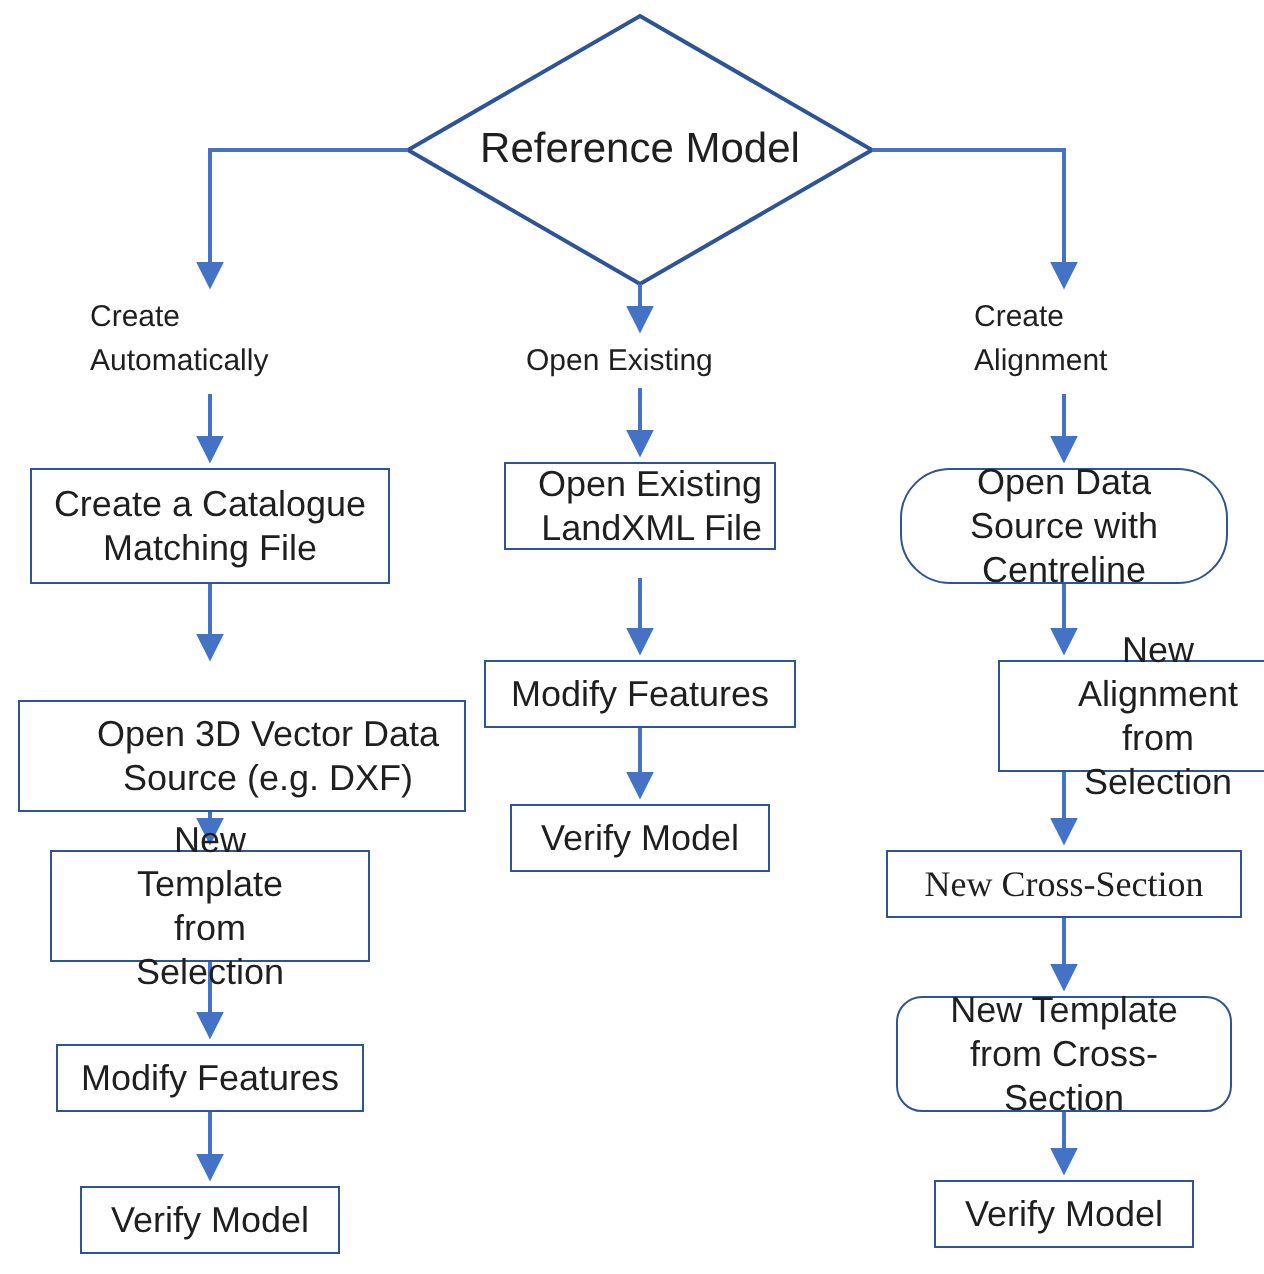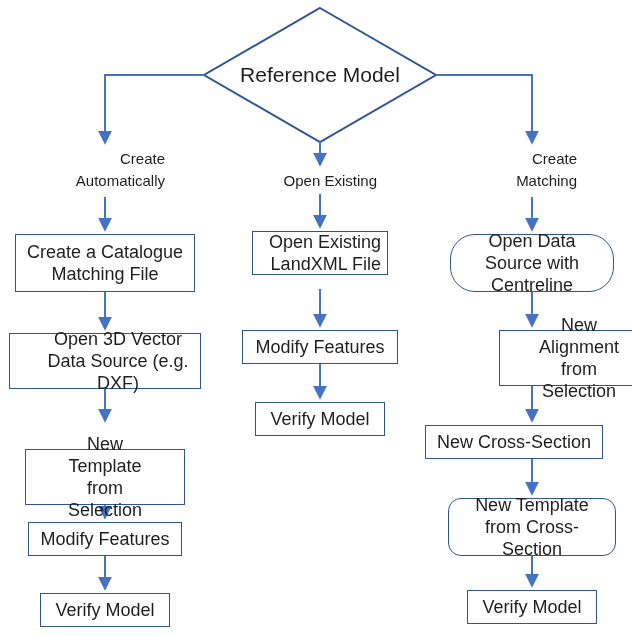--- a/index.html
+++ b/index.html
@@ -42,21 +42,21 @@
     align-items: center;
     justify-content: center;
     text-align: center;
     font-size: 18px;
     line-height: 22px;
     padding: 2px 6px;
   }
   .branch-header {
     position: absolute;
     z-index: 1;
-    text-align: right;
+    text-align: left;
     font-size: 15px;
     line-height: 22px;
   }
   .diamond-label {
     position: absolute;
     z-index: 1;
     left: 240px;
     top: 64px;
     width: 160px;
     text-align: center;
@@ -96,31 +96,31 @@
     <path class="wire" d="M532,292 L532,325" marker-end="url(#arrow)"></path>
     <path class="wire" d="M532,386 L532,420" marker-end="url(#arrow)"></path>
     <path class="wire" d="M532,459 L532,493" marker-end="url(#arrow)"></path>
     <path class="wire" d="M532,556 L532,585" marker-end="url(#arrow)"></path>
   </svg>
 
   <div class="diamond-label">Reference Model</div>
 
   <div class="branch-header" style="left:45px; top:148px; width:120px;">Create Automatically</div>
   <div class="branch-header" style="left:263px; top:170px; width:114px;">Open Existing</div>
-  <div class="branch-header" style="left:487px; top:148px; width:90px;">Create Matching</div>
+  <div class="branch-header" style="left:487px; top:148px; width:90px;">Create Alignment</div>
 
   <div class="node" style="left:15px;  top:234px; width:180px; height:58px;">Create a Catalogue Matching File</div>
-  <div class="node" style="left:9px;   top:333px; width:192px; height:56px;padding-left:32px;">Open 3D Vector Data Source (e.g. DXF)</div>
-  <div class="node" style="left:25px;  top:425px; width:160px; height:56px; padding:2px 25px;margin-top:24px;">New Template from Selection</div>
+  <div class="node" style="left:9px;   top:350px; width:224px; height:56px;padding-left:32px;">Open 3D Vector Data Source (e.g. DXF)</div>
+  <div class="node" style="left:25px;  top:425px; width:160px; height:56px; padding:2px 25px;">New Template from Selection</div>
   <div class="node" style="left:28px;  top:522px; width:154px; height:34px;">Modify Features</div>
   <div class="node" style="left:40px;  top:593px; width:130px; height:34px;">Verify Model</div>
 
   <div class="node" style="left:252px; top:231px; width:136px; height:44px;text-align:right;">Open Existing LandXML File</div>
   <div class="node" style="left:242px; top:330px; width:156px; height:34px;">Modify Features</div>
   <div class="node" style="left:255px; top:402px; width:130px; height:34px;">Verify Model</div>
 
   <div class="node" style="left:450px; top:234px; width:164px; height:58px; padding:2px 14px;border-radius:25px;">Open Data Source with Centreline</div>
   <div class="node" style="left:452px; top:330px; width:160px; height:56px; padding:2px 22px;margin-left:47px;">New Alignment from Selection</div>
-  <div class="node" style="left:425px; top:425px; width:178px; height:34px;">New Cross-Section</div>
+  <div class="node" style="left:443px; top:425px; width:178px; height:34px;font-family:Liberation Serif, serif;">New Cross-Section</div>
   <div class="node" style="left:448px; top:498px; width:168px; height:58px; padding:2px 12px;border-radius:13px;">New Template from Cross-Section</div>
   <div class="node" style="left:467px; top:590px; width:130px; height:34px;">Verify Model</div>
 
 </div>
 
 </body></html>

